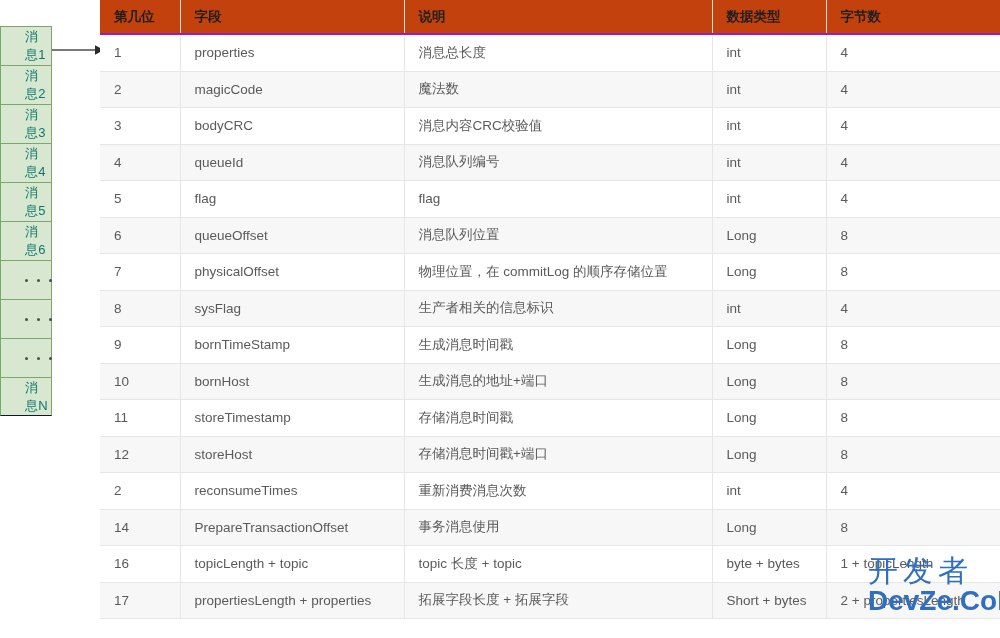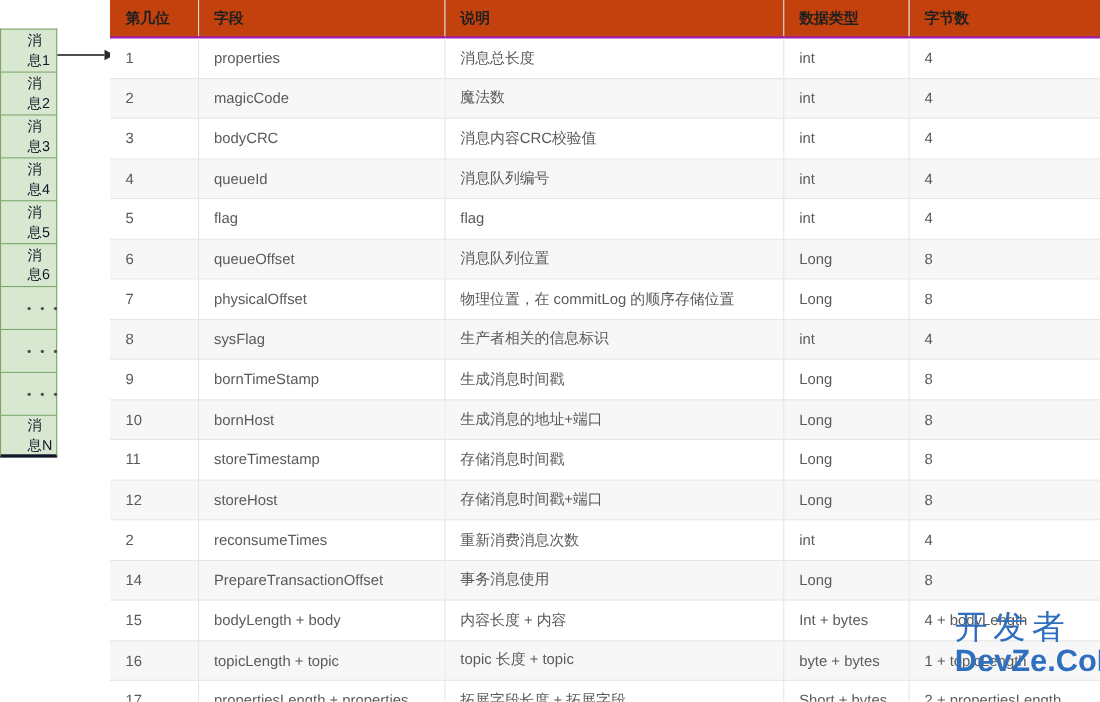--- a/index.html
+++ b/index.html
@@ -31,27 +31,27 @@
   .queue-box {
     box-sizing: border-box;
     width: 52px;
     height: 39px;
     background: #d8e8d0;
     border: 1px solid #7ba76a;
     border-bottom: none;
     display: flex;
     align-items: center;
     justify-content: center;
-    color: #0f172a;
+    color: #0f766e;
     font-size: 13px;
     letter-spacing: 0.2px;
     padding-left: 24px;
   }
   .queue-box:last-child {
-    border-bottom: 3px solid #0f172a;
+    border-bottom: 1px solid #0f172a;
   }
   .queue-dots {
     display: flex;
     gap: 9px;
     align-items: center;
   }
   .queue-dots i {
     display: block;
     width: 3px;
     height: 3px;
@@ -303,27 +303,20 @@
           <td>4</td>
         </tr>
         <tr>
           <td>14</td>
           <td>PrepareTransactionOffset</td>
           <td>事务消息使用</td>
           <td>Long</td>
           <td>8</td>
         </tr>
         <tr>
-          <td>15</td>
-          <td>bodyLength + body</td>
-          <td>内容长度 + 内容</td>
-          <td>Int + bytes</td>
-          <td>4 + bodyLength</td>
-        </tr>
-        <tr>
           <td>16</td>
           <td>topicLength + topic</td>
           <td>topic 长度 + topic</td>
           <td>byte + bytes</td>
           <td>1 + topicLength</td>
         </tr>
         <tr>
           <td>17</td>
           <td>propertiesLength + properties</td>
           <td>拓展字段长度 + 拓展字段</td>

